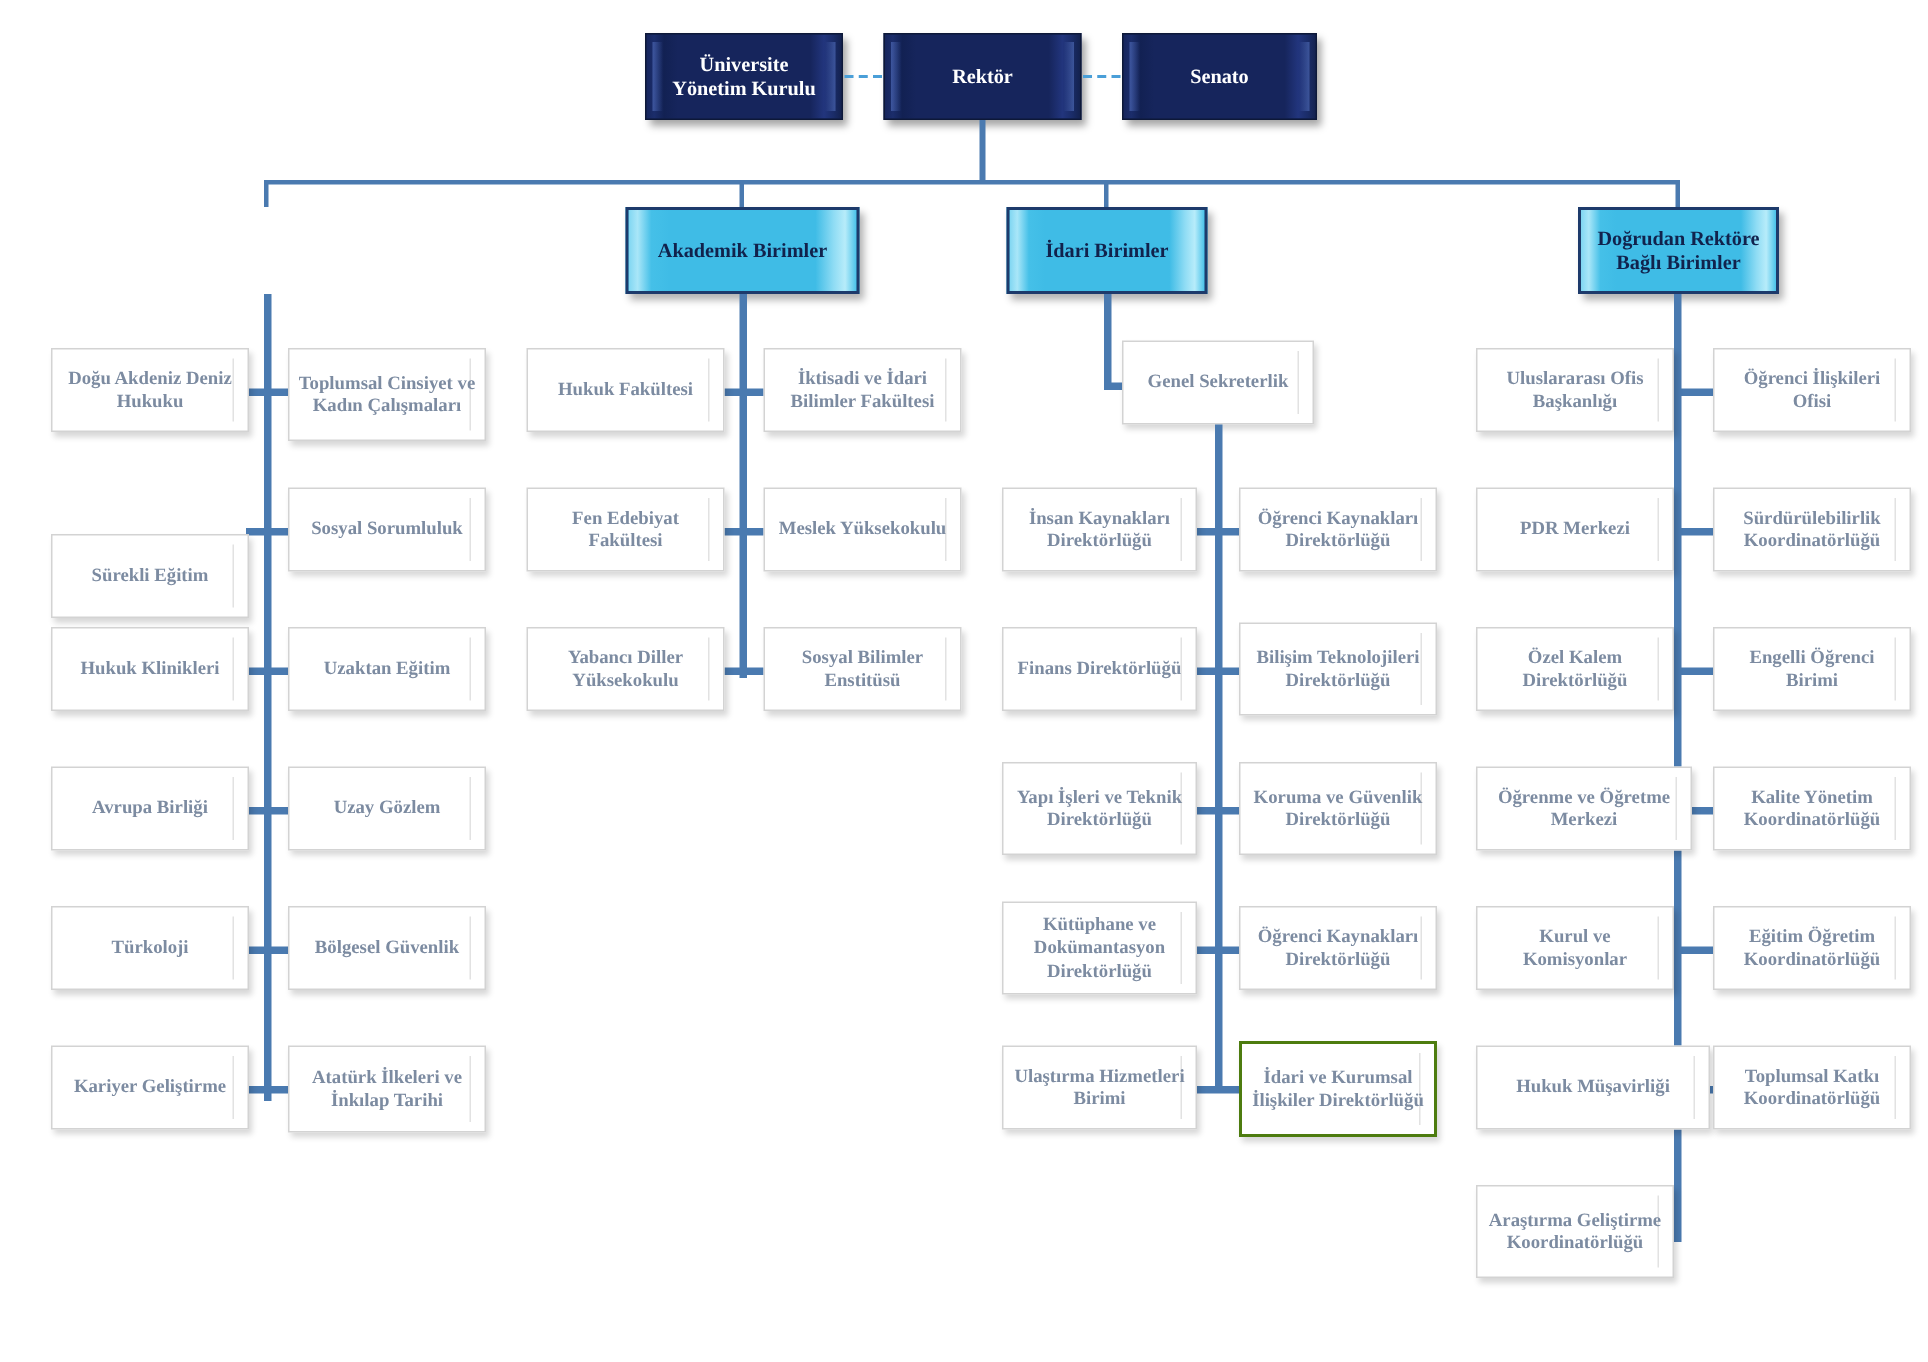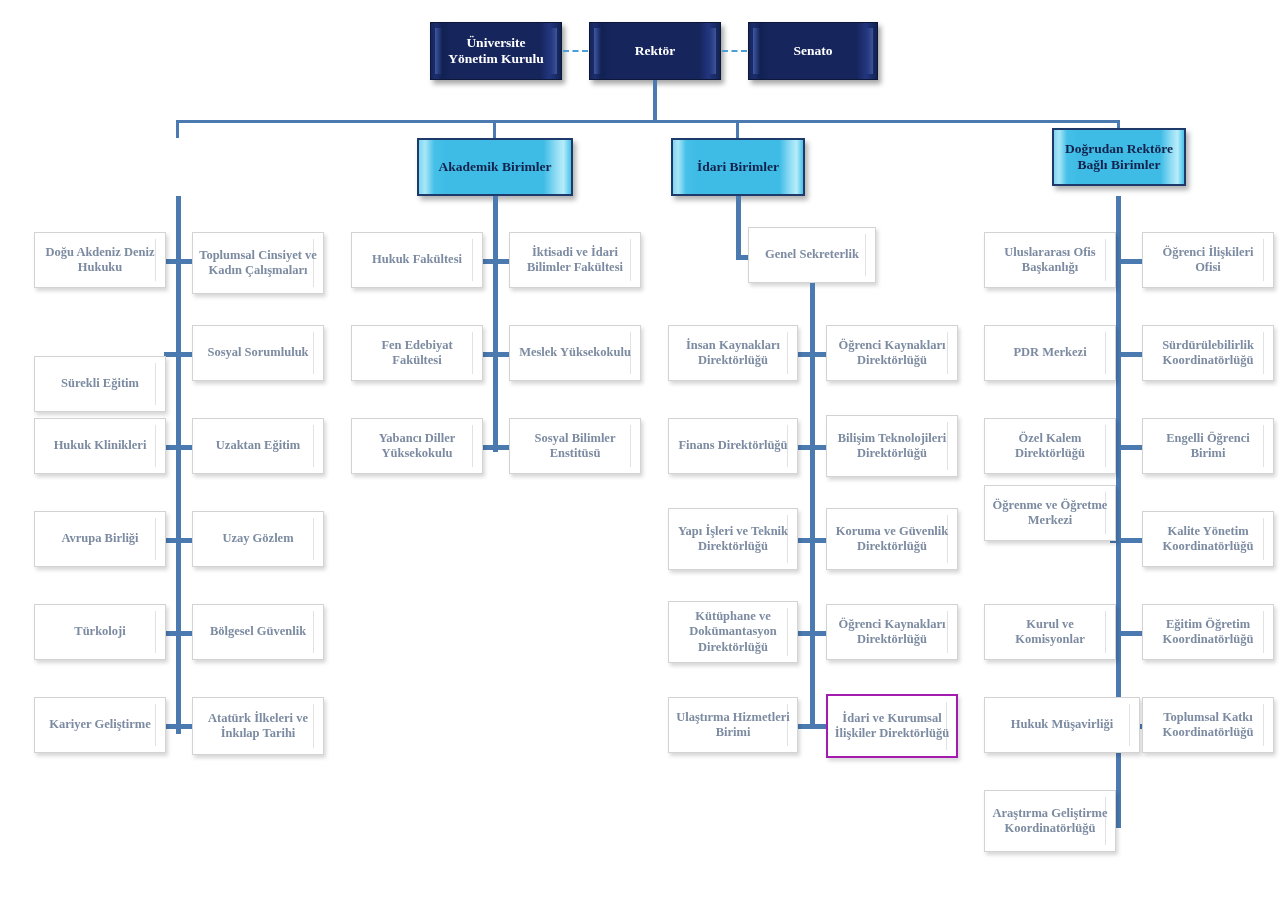--- a/index.html
+++ b/index.html
@@ -71,21 +71,21 @@
     line-height:1.22;
     display:flex;align-items:center;justify-content:center;
     text-align:center;
     box-shadow:2px 3px 4px rgba(0,0,0,.16);
   }
   .leaf::after{
     content:"";position:absolute;top:6px;bottom:6px;right:9px;width:1px;
     background:#e2e2e2;
   }
   .leaf span{position:relative;z-index:2;padding:0 6px;}
-  .leaf.sel{border:2px solid #a21caf;}
+  .leaf.sel{border:2px solid #4d7c0f;}
 </style>
 </head>
 <body>
 
 <div id="chart">
 
   <div class="n1" style="left:430px;top:22px;width:132px;height:58px;">
     <span>Üniversite Yönetim Kurulu</span>
   </div>
 
@@ -107,21 +107,21 @@
   <div class="line vline" style="left:493px;top:120px;width:3px;height:18px;"></div>
   <div class="line vline" style="left:736px;top:120px;width:3px;height:18px;"></div>
   <div class="line vline" style="left:1117px;top:120px;width:3px;height:18px;"></div>
 
   <div class="n2" style="left:417px;top:138px;width:156px;height:58px;">
     <span>Akademik Birimler</span>
   </div>
   <div class="n2" style="left:671px;top:138px;width:134px;height:58px;">
     <span>İdari Birimler</span>
   </div>
-  <div class="n2" style="left:1052px;top:128px;width:134px;height:58px;">
+  <div class="n2" style="left:1052px;top:138px;width:134px;height:58px;">
     <span>Doğrudan Rektöre Bağlı Birimler</span>
   </div>
 
   <div class="line vline" style="left:176px;top:196px;width:5px;height:538px;"></div>
 
   <div class="line hline" style="left:164px;top:259px;width:30px;height:5px;"></div>
   <div class="line hline" style="left:164px;top:352px;width:30px;height:5px;"></div>
   <div class="line hline" style="left:164px;top:445px;width:30px;height:5px;"></div>
   <div class="line hline" style="left:164px;top:538px;width:30px;height:5px;"></div>
   <div class="line hline" style="left:164px;top:631px;width:30px;height:5px;"></div>
@@ -246,21 +246,21 @@
 
   <div class="leaf" style="left:984px;top:232px;width:132px;height:56px;">
       <span>Uluslararası Ofis Başkanlığı</span>
     </div>
   <div class="leaf" style="left:984px;top:325px;width:132px;height:56px;">
       <span>PDR Merkezi</span>
     </div>
   <div class="leaf" style="left:984px;top:418px;width:132px;height:56px;">
       <span>Özel Kalem Direktörlüğü</span>
     </div>
-  <div class="leaf" style="left:984px;top:485px;width:132px;height:56px;">
+  <div class="leaf" style="left:984px;top:511px;width:144px;height:56px;">
       <span>Öğrenme ve Öğretme Merkezi</span>
     </div>
   <div class="leaf" style="left:984px;top:604px;width:132px;height:56px;">
       <span>Kurul ve Komisyonlar</span>
     </div>
   <div class="leaf" style="left:984px;top:697px;width:156px;height:56px;">
       <span>Hukuk Müşavirliği</span>
     </div>
   <div class="leaf" style="left:984px;top:790px;width:132px;height:62px;">
       <span>Araştırma Geliştirme Koordinatörlüğü</span>

